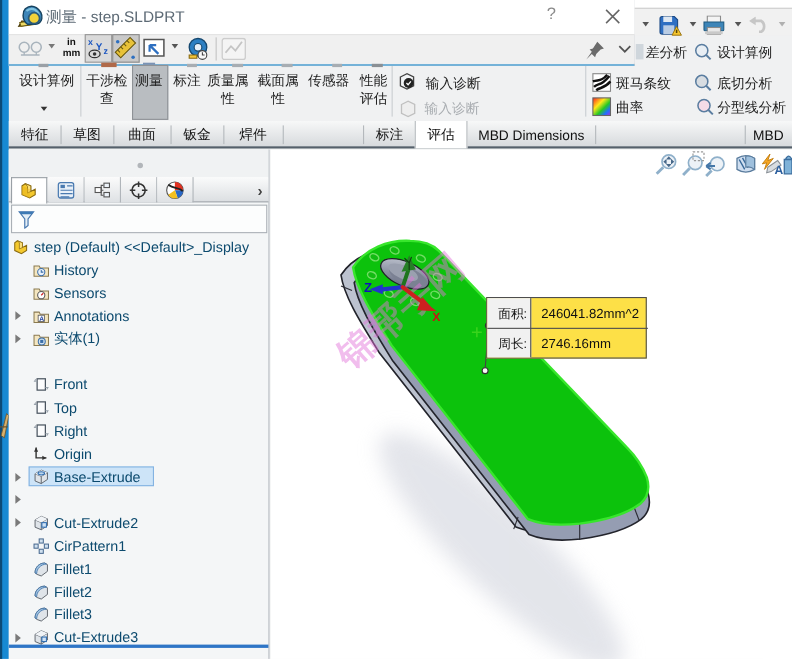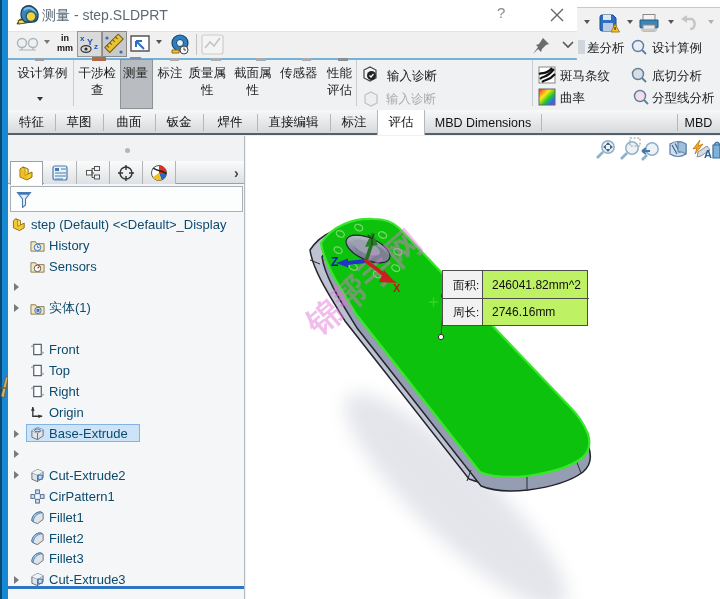--- a/index.html
+++ b/index.html
@@ -27,21 +27,21 @@
 .ptab{position:absolute;top:0;height:23px;width:33px;background:linear-gradient(#fbfbfb,#dee1e4);border-right:1px solid #b0b5ba;display:flex;align-items:center;justify-content:center}
 #filterbar{position:absolute;left:2px;top:50px;width:233px;height:26px;background:#fcfdfd;border:1px solid #aab0b6}
 #tree{position:absolute;left:0;top:78px;width:236px;height:370px;font-size:13px;color:#0c4a6e}
 .trow{position:absolute;left:0;height:20px;display:flex;align-items:center;white-space:nowrap}
 .ticon{width:15px;height:15px;margin-right:4px;flex:0 0 15px}
 .arrow{position:absolute;width:0;height:0;border-left:5px solid #7a7a7a;border-top:4px solid transparent;border-bottom:4px solid transparent}
 #rollback{position:absolute;left:0;top:450px;width:236px;height:3px;background:#2e75c6}
 
 #vp{left:246px;top:136px;width:474px;height:463px;background:#fff;overflow:hidden}
 
-#callout{position:absolute;left:196px;top:134px;width:146px;height:56px;border:1px solid #4d4d4d;background:#bef264;font-size:11.5px;color:#111}
+#callout{position:absolute;left:196px;top:134px;width:146px;height:56px;border:1px solid #4d4d4d;background:#fde047;font-size:11.5px;color:#111}
 #callout .lc{position:absolute;left:0;top:0;width:40px;height:100%;background:#f1f1f1;border-right:1px solid #4d4d4d}
 </style></head>
 <body>
 <div id="stage">
   <div class="abs" id="ribbon"></div>
   <div class="abs" id="bluestrip"></div>
   <svg class="abs" style="left:0px;top:374px" width="8" height="26" viewBox="0 0 8 26">
     <path d="M 1,22 L 6,2 L 8,4 L 4,24 Z" fill="#d8b06a" stroke="#6a5530" stroke-width="0.8"></path>
     <path d="M 0,14 h 7" stroke="#6a5530" stroke-width="1.2"></path>
   </svg>
@@ -313,21 +313,20 @@
       <line x1="12" y1="12" x2="16" y2="16" stroke="#5a7da0" stroke-width="1.8"></line>
   </svg>
   <div class="abs rtxt" style="left:652px;top:90px">分型线分析</div>
 
   <div class="abs" id="tabs">
     <div class="tab" style="left:0px;width:47px">特征</div>
     <div class="tab" style="left:47px;width:48px">草图</div>
     <div class="tab" style="left:95px;width:52px">曲面</div>
     <div class="tab" style="left:147px;width:48px">钣金</div>
     <div class="tab" style="left:195px;width:54px">焊件</div>
-    <div class="tab" style="left:249px;width:73px">直接编辑</div>
     <div class="tab" style="left:322px;width:48px">标注</div>
     <div class="tab" id="tabactive" style="left:369px;width:48px">评估</div>
     <div class="tab" style="left:417px;width:116px">MBD Dimensions</div>
     <div class="tab" style="left:669px;width:43px">MBD</div>
     <div class="tsep" style="left:47px"></div>
     <div class="tsep" style="left:95px"></div>
     <div class="tsep" style="left:147px"></div>
     <div class="tsep" style="left:195px"></div>
     <div class="tsep" style="left:249px"></div>
     <div class="tsep" style="left:322px"></div>
@@ -403,20 +402,28 @@
         </div>
         <div class="trow" style="left:22px;top:42.3px">
           <span class="ticon"><svg width="15" height="15" viewBox="0 0 16 16">
               <path d="M 1,4 h 5 l 1,2 h 8 v 8 h -14 z" fill="#f4e6c0" stroke="#8a7a50" stroke-width="1"></path>
               <circle cx="8" cy="10" r="3.5" fill="#fff" stroke="#555" stroke-width="1"></circle>
               <path d="M 8,10 l 2,-2" stroke="#d02020" stroke-width="1.2"></path>
             </svg></span>
           <span style="position:relative">Sensors</span>
         </div>
         <div class="arrow" style="left:6px;top:69.2px"></div>
+        <div class="trow" style="left:22px;top:63.2px">
+          <span class="ticon"><svg width="15" height="15" viewBox="0 0 16 16">
+              <path d="M 1,4 h 5 l 1,2 h 8 v 8 h -14 z" fill="#f4e6c0" stroke="#8a7a50" stroke-width="1"></path>
+              <rect x="5" y="7" width="6" height="6" fill="#fff" stroke="#555" stroke-width="0.8"></rect>
+              <text x="6" y="12.6" font-size="6.5" fill="#2040a0" font-weight="bold" font-family="Liberation Sans">A</text>
+            </svg></span>
+          <span style="position:relative">Annotations</span>
+        </div>
         <div class="arrow" style="left:6px;top:90.1px"></div>
         <div class="trow" style="left:22px;top:84.1px">
           <span class="ticon"><svg width="15" height="15" viewBox="0 0 16 16">
               <path d="M 1,4 h 5 l 1,2 h 8 v 8 h -14 z" fill="#f4e6c0" stroke="#8a7a50" stroke-width="1"></path>
               <circle cx="8.5" cy="10" r="3.4" fill="#cfe0ef" stroke="#3a6ea8" stroke-width="1"></circle>
               <rect x="7" y="8.5" width="3" height="3" fill="#3a6ea8"></rect>
             </svg></span>
           <span style="position:relative">实体(1)</span>
         </div>
         <div class="trow" style="left:22px;top:125.9px">

